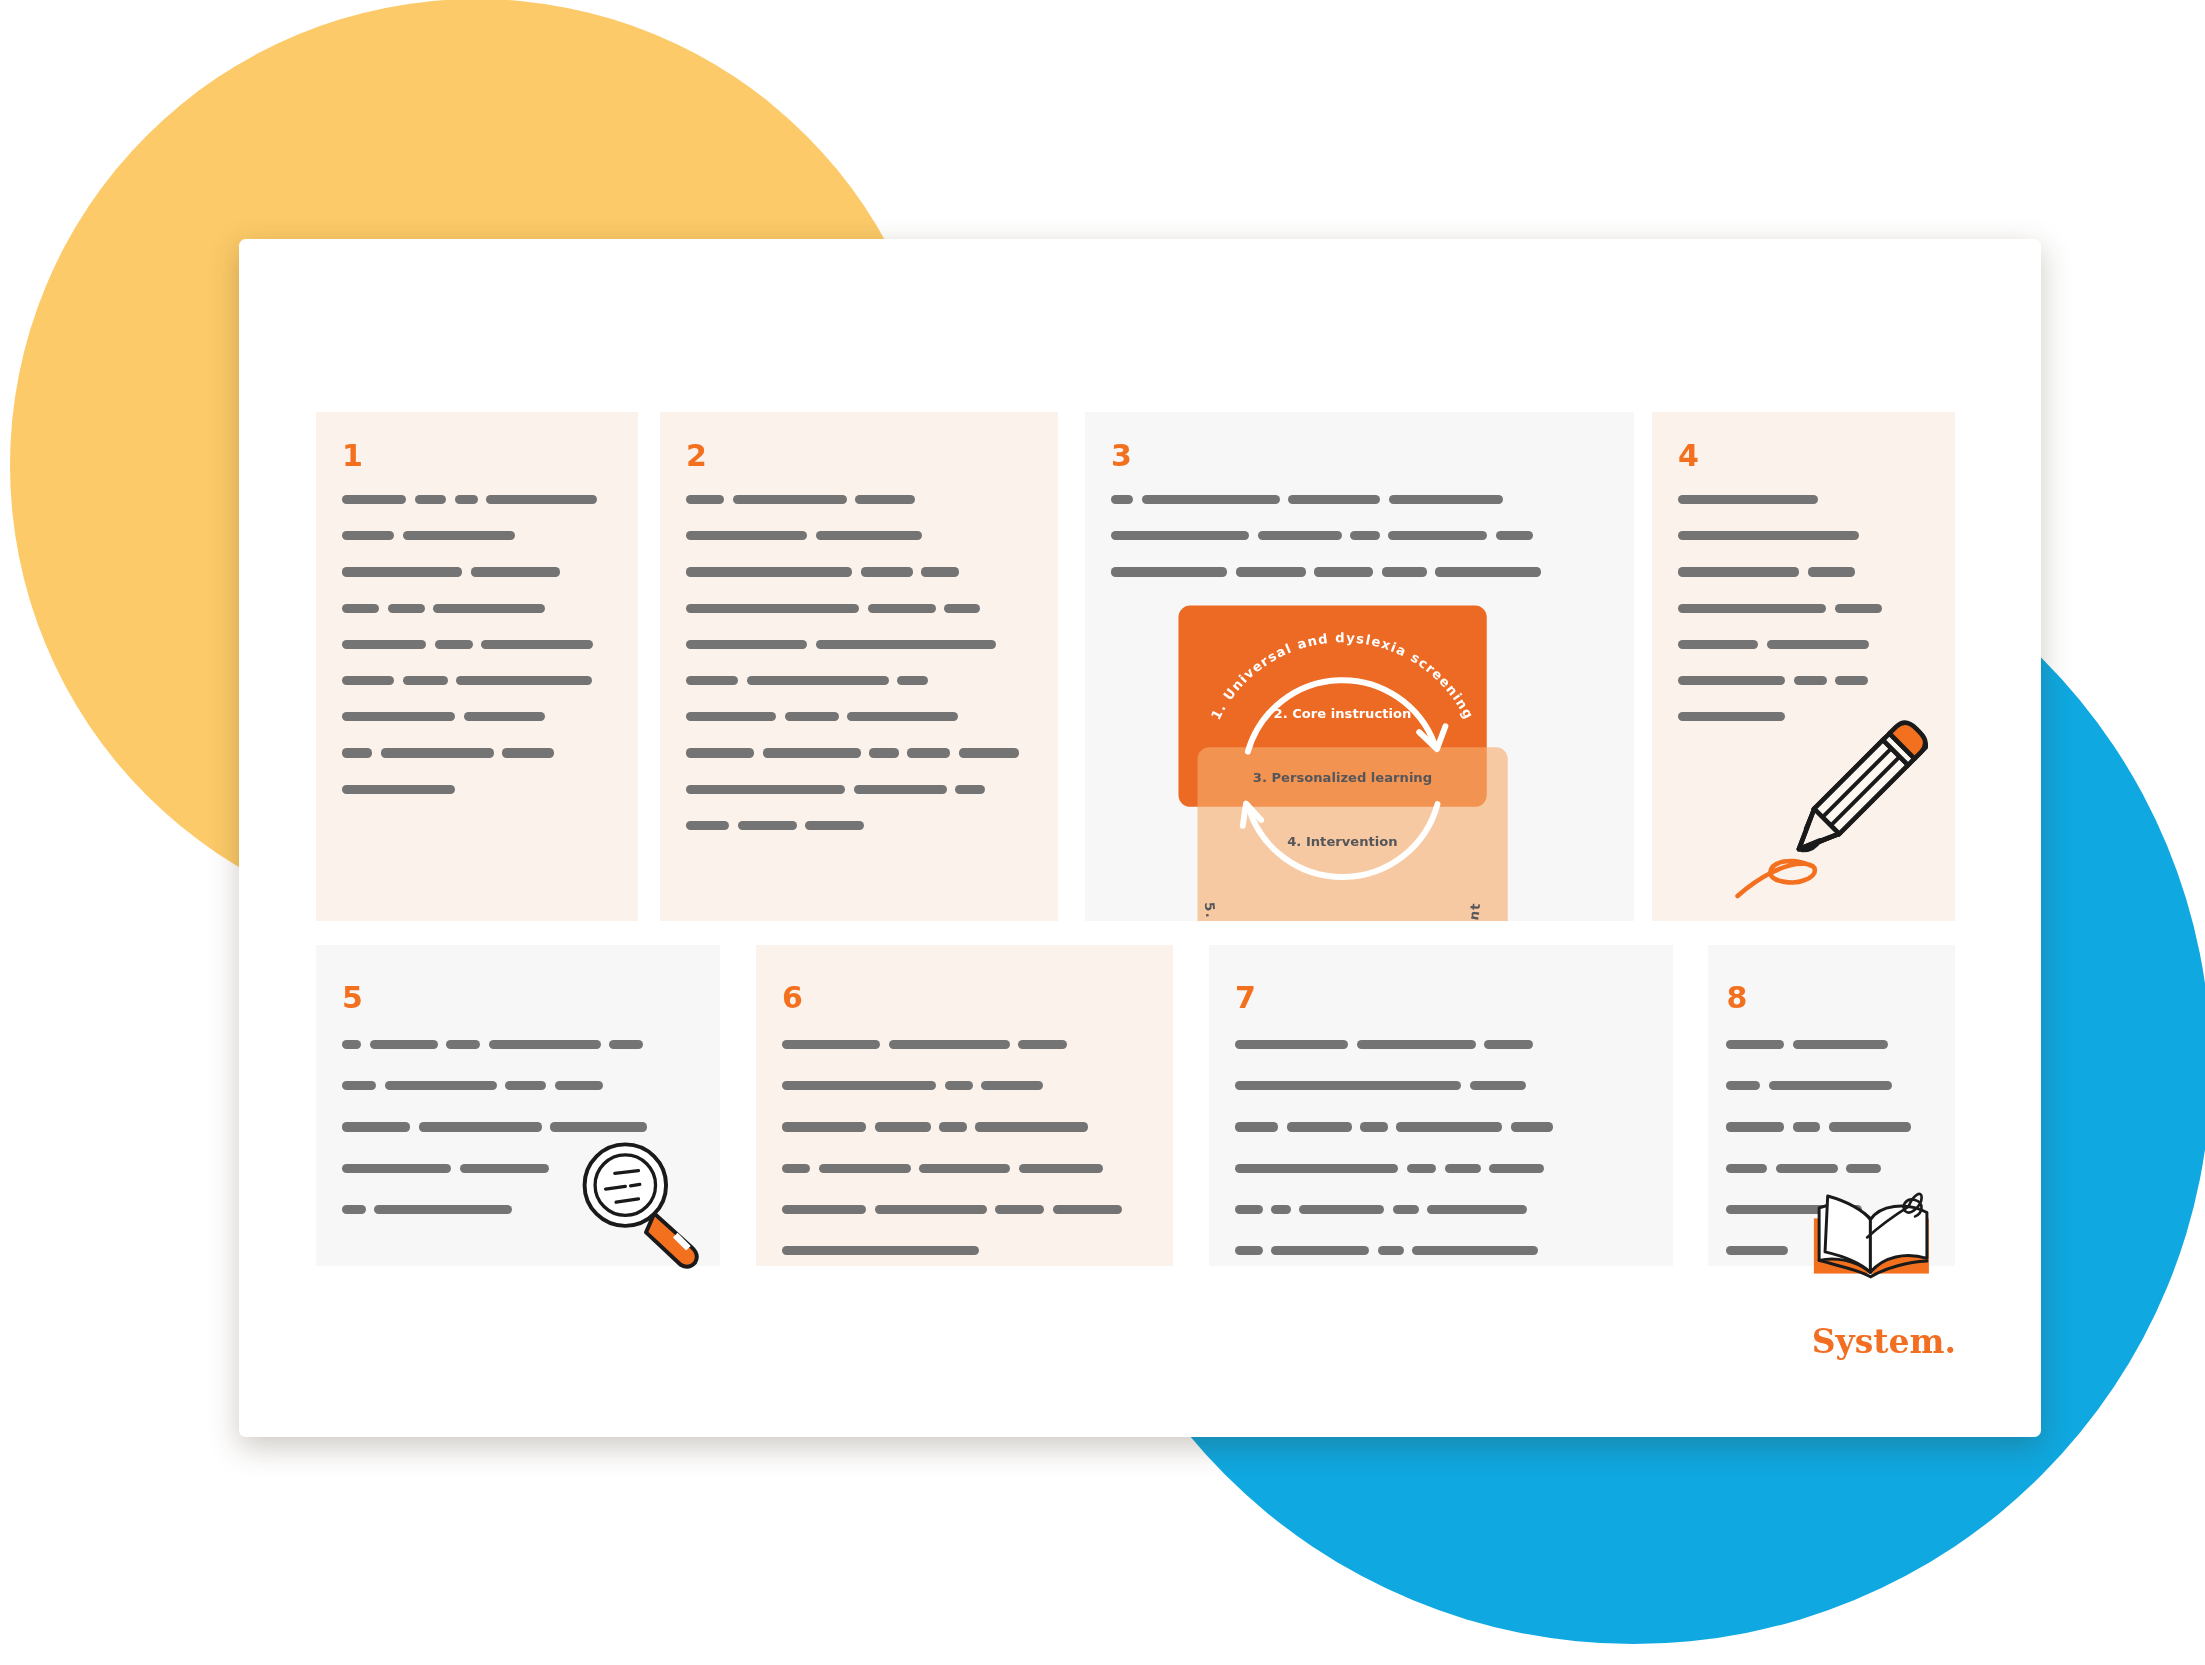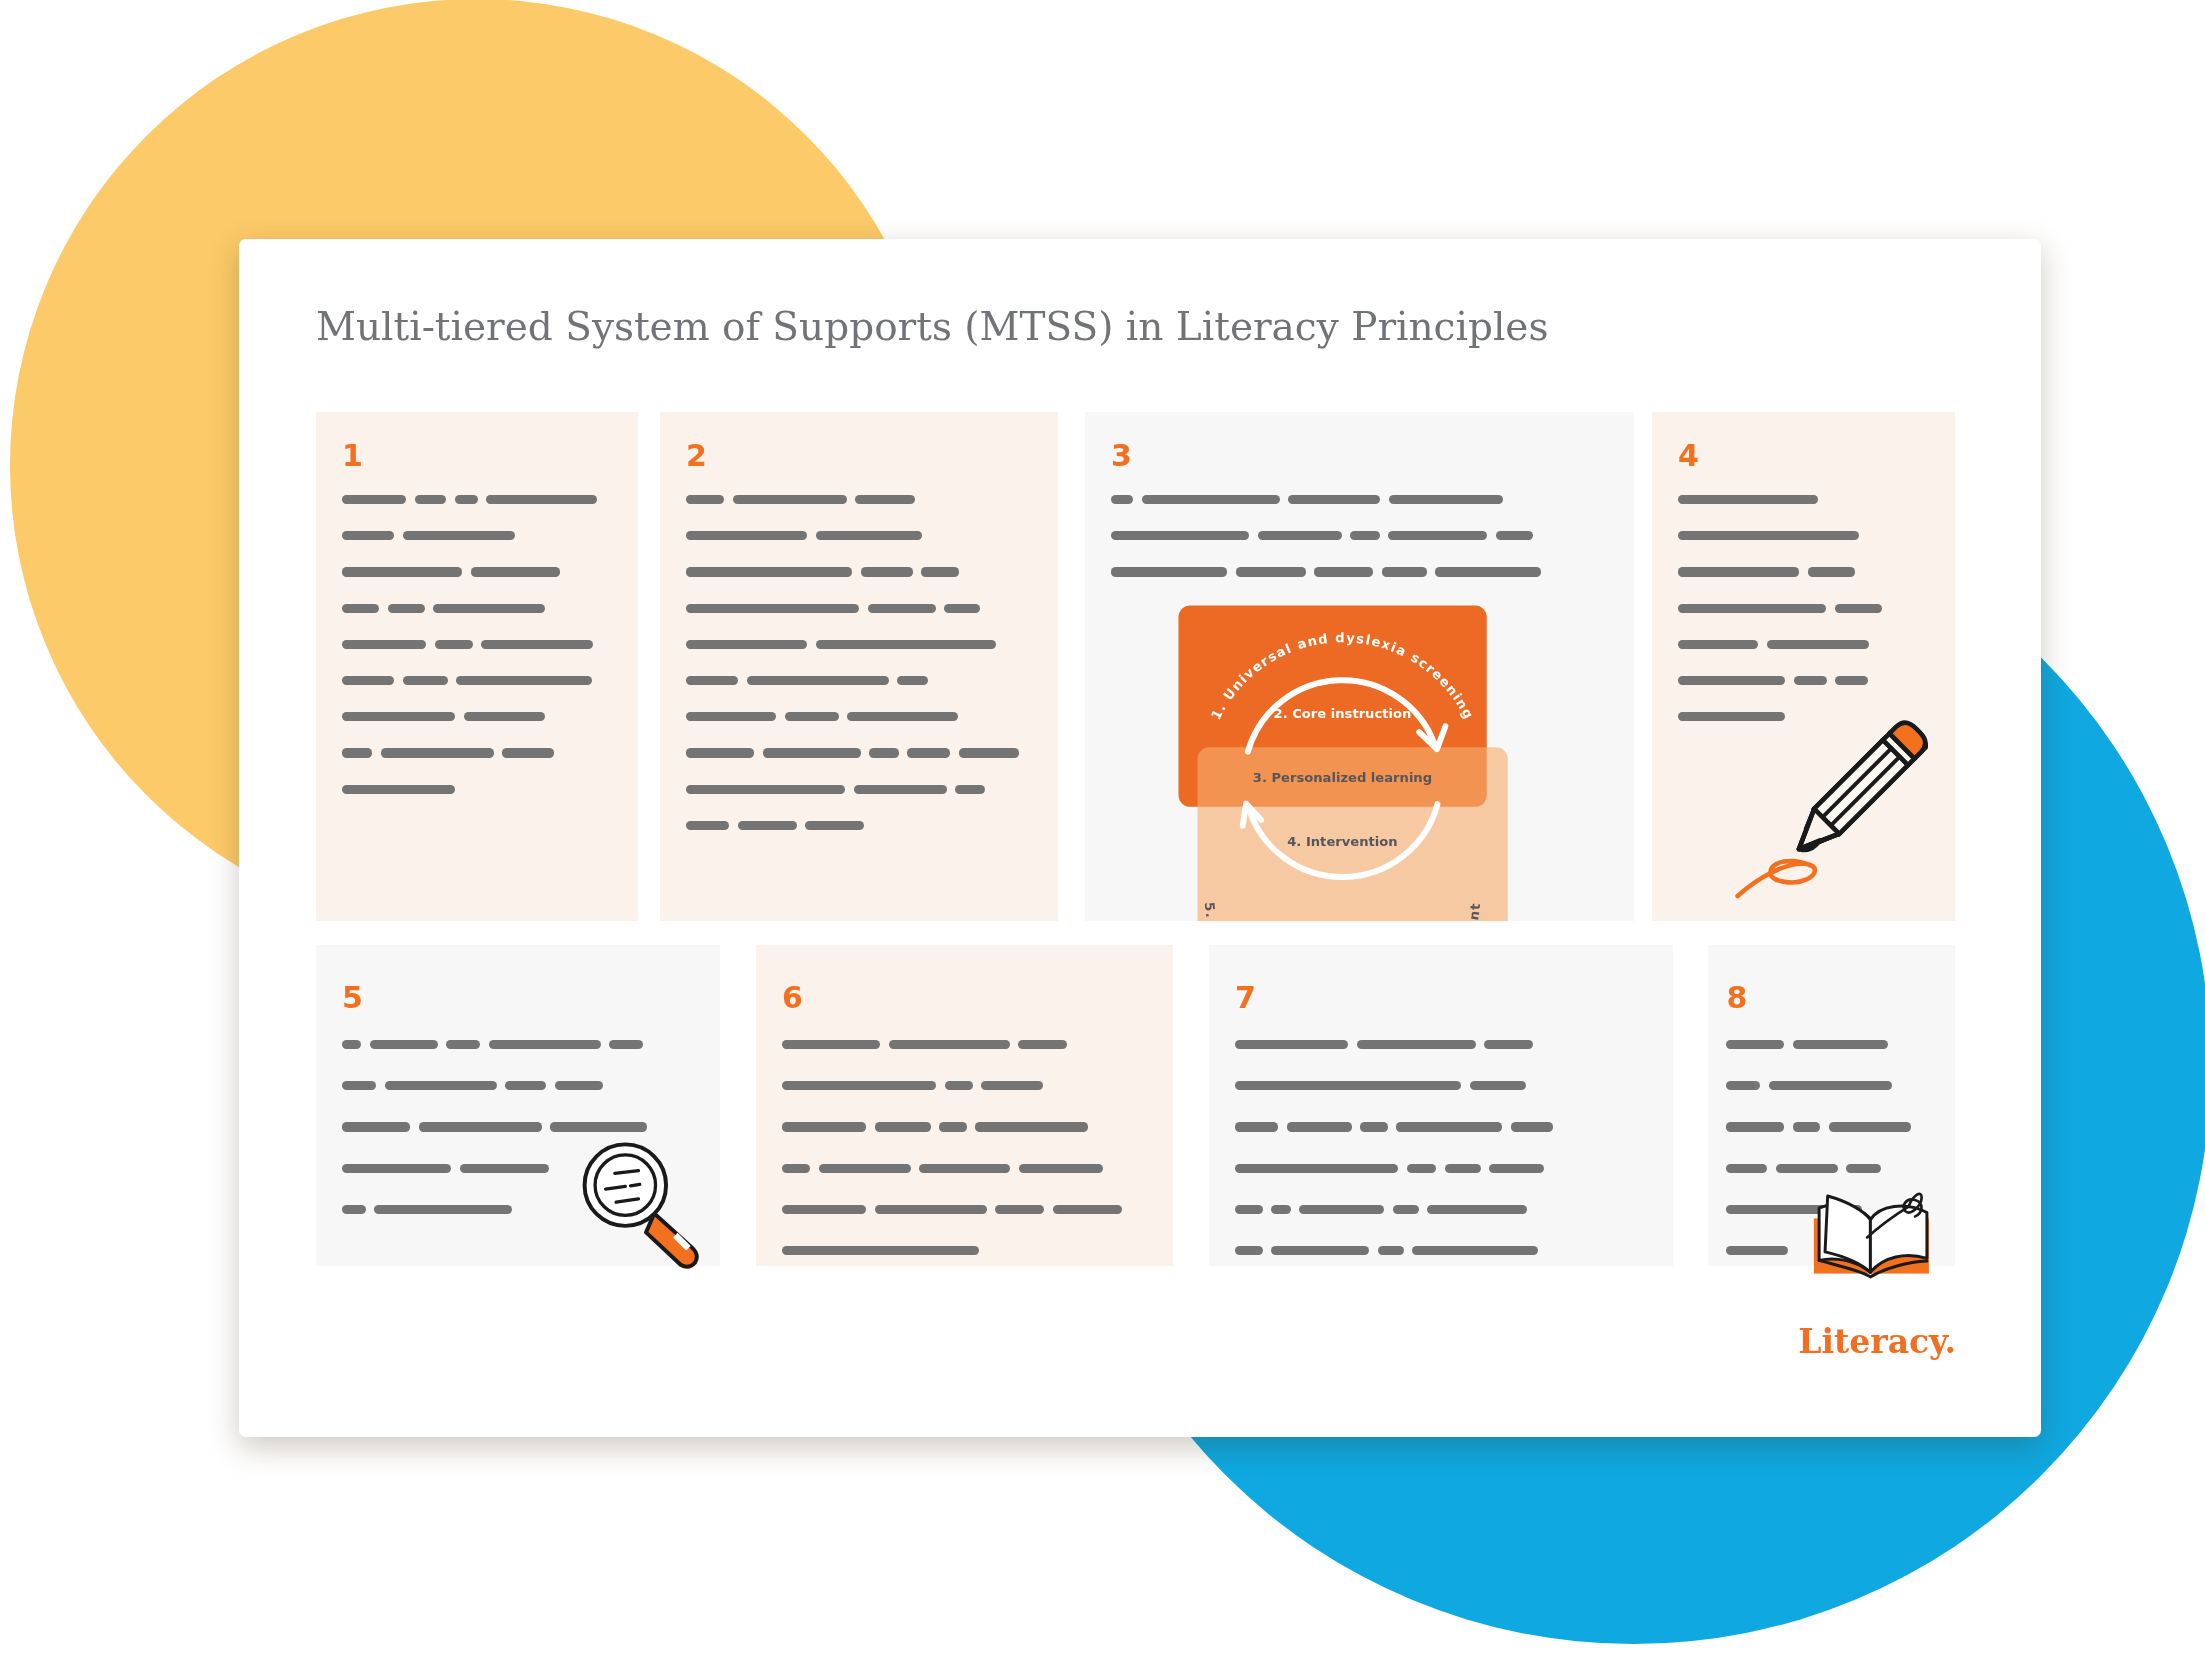--- a/index.html
+++ b/index.html
@@ -51,21 +51,20 @@
 </head>
 <body>
 
 <div class="stage">
 
   <div class="circle yellow"></div>
   <div class="circle blue"></div>
 
   <div class="slide">
 
-    <h1 class="title">Multi-tiered System of Supports (MTSS) in Literacy Principles</h1>
 
     <section class="pcard c0 cream">
       <div class="num">1</div>
       <div class="rowsbox">
           <div class="bar-row">
             <div class="bar" style="width: 64px;"></div>
             <div class="bar" style="width: 31.5px;"></div>
             <div class="bar" style="width: 23px;"></div>
             <div class="bar" style="width: 111px;"></div>
           </div>
@@ -406,17 +405,17 @@
       <svg class="book-svg" viewBox="0 0 245 175">
         <rect x="12" y="66" width="175" height="84" fill="#F3701F"></rect>
         <path d="M20,50 C45,40 75,46 98,66 L98,148 C75,130 45,124 20,130 Z" fill="#ffffff" stroke="#1a1a1a" stroke-width="4.5" stroke-linejoin="round"></path>
         <path d="M33,32 C62,40 88,54 98,68 L98,148 C80,131 55,123 29,117 L33,32 Z" fill="#ffffff" stroke="#1a1a1a" stroke-width="4.5" stroke-linejoin="round"></path>
         <path d="M98,68 C112,46 152,40 184,57 L184,127 C152,117 118,124 98,148 Z" fill="#ffffff" stroke="#1a1a1a" stroke-width="4.5" stroke-linejoin="round"></path>
         <path d="M20,130 C55,140 80,144 98,155 C120,142 155,132 184,131" fill="none" stroke="#1a1a1a" stroke-width="4.5" stroke-linecap="round"></path>
         <path d="M93,95 C115,75 140,58 156,48 C164,28 176,24 176,34 C176,48 158,62 151,55 C144,48 152,34 166,38 C180,42 178,58 166,63" fill="none" stroke="#1a1a1a" stroke-width="4" stroke-linecap="round"></path>
       </svg>
     </section>
 
-    <p class="logo">Literacy.</p>
+    <p class="logo">System.</p>
 
   </div>
 </div>
 
 
 </body></html>

